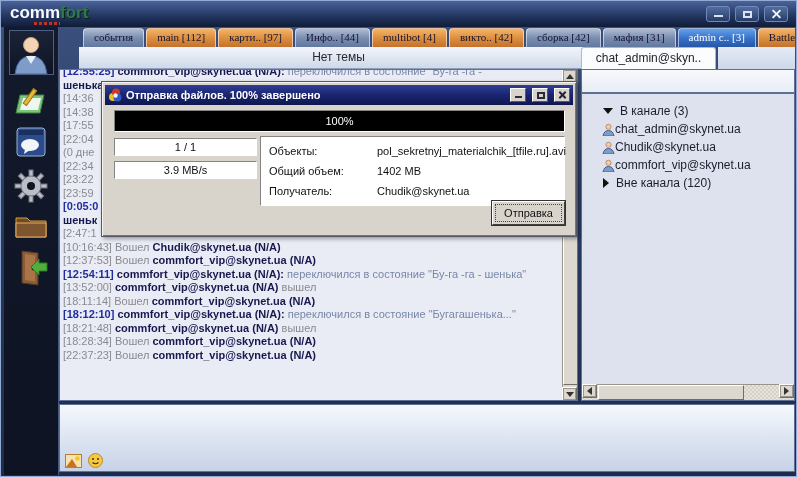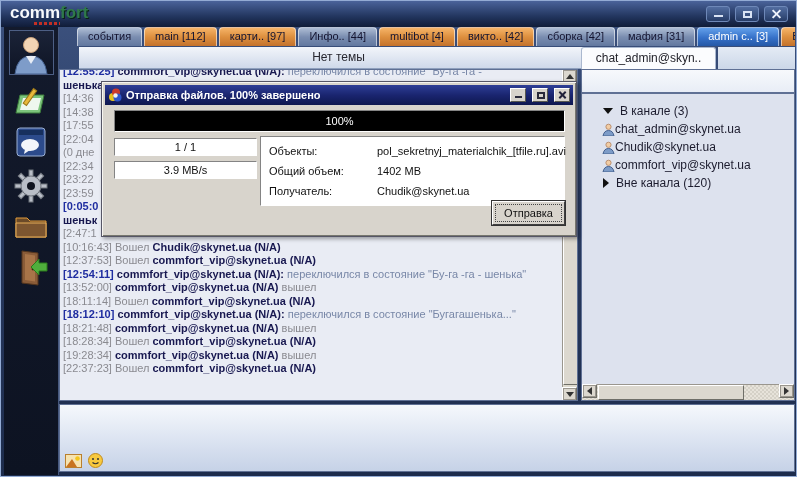--- a/index.html
+++ b/index.html
@@ -30,21 +30,21 @@
   
   .sidebar { position:absolute; left:3px; top:26px; width:55px; height:448px;
     background:linear-gradient(180deg,#131a2c 0%,#0d1322 100%);
     border-right:1px solid #46587e; display:flex; flex-direction:column; align-items:center; }
   .avatar-box { margin-top:3px; width:45px; height:45px; border:1px solid #4d5f85;
     background:linear-gradient(180deg,#1b2338,#0e1424); display:flex; align-items:flex-end; justify-content:center; }
   .side-icon { width:42px; display:flex; justify-content:center; cursor:default; }
 
   
   .tabbar { position:absolute; left:58px; top:26px; width:736px; height:20px;
-    display:flex; align-items:flex-start; gap:2px; padding-left:18px; overflow:hidden; }
+    display:flex; align-items:flex-end; gap:2px; padding-left:24px; overflow:hidden;font-family:Liberation Serif, serif; }
   .tab { flex:0 0 auto; height:19px; line-height:17px; padding:0 10px; font-size:11px;
     border-radius:4px 4px 0 0; border:1px solid rgba(255,255,255,.55); border-bottom:none;
     color:#141430; text-align:center; cursor:default; white-space:nowrap; }
   .tab-orange { background:linear-gradient(180deg,#f6b468 0%,#dd8f3e 50%,#c4722c 100%); }
   .tab-inactive { background:linear-gradient(180deg,#aebdd4 0%,#7a8db0 50%,#62789f 100%); }
   .tab-active { background:linear-gradient(180deg,#63a0ea 0%,#3570c8 55%,#2558a6 100%); color:#ffffff; }
 
   
   .topicbar { position:absolute; left:58px; top:46px; width:519px; height:22px;
     background:linear-gradient(180deg,#f2f5fa 0%,#cfd9ea 100%); border-bottom:1px solid #8fa0bd;
@@ -245,21 +245,20 @@
         <div class="chat-line"><span class="seg-nick">шеньк</span></div>
         <div class="chat-line"><span class="seg-ts">[2:47:1</span></div>
         <div class="chat-line"><span class="seg-ts">[10:16:43]</span><span class="seg-plain"> Вошел </span><span class="seg-nick">Chudik@skynet.ua (N/A)</span></div>
         <div class="chat-line"><span class="seg-ts">[12:37:53]</span><span class="seg-plain"> Вошел </span><span class="seg-nick">commfort_vip@skynet.ua (N/A)</span></div>
         <div class="chat-line"><span class="seg-tsb">[12:54:11]</span><span class="seg-plain"> </span><span class="seg-nick">commfort_vip@skynet.ua (N/A):</span><span class="seg-status"> переключился в состояние "Бу-га -га - шенька"</span></div>
         <div class="chat-line"><span class="seg-ts">[13:52:00]</span><span class="seg-plain"> </span><span class="seg-nick">commfort_vip@skynet.ua (N/A)</span><span class="seg-plain"> вышел</span></div>
         <div class="chat-line"><span class="seg-ts">[18:11:14]</span><span class="seg-plain"> Вошел </span><span class="seg-nick">commfort_vip@skynet.ua (N/A)</span></div>
         <div class="chat-line"><span class="seg-tsb">[18:12:10]</span><span class="seg-plain"> </span><span class="seg-nick">commfort_vip@skynet.ua (N/A):</span><span class="seg-status"> переключился в состояние "Бугагашенька..."</span></div>
         <div class="chat-line"><span class="seg-ts">[18:21:48]</span><span class="seg-plain"> </span><span class="seg-nick">commfort_vip@skynet.ua (N/A)</span><span class="seg-plain"> вышел</span></div>
         <div class="chat-line"><span class="seg-ts">[18:28:34]</span><span class="seg-plain"> Вошел </span><span class="seg-nick">commfort_vip@skynet.ua (N/A)</span></div>
-        <div class="chat-line"><span class="seg-ts">[19:28:34]</span><span class="seg-plain"> </span><span class="seg-nick">commfort_vip@skynet.ua (N/A)</span><span class="seg-plain"> вышел</span></div>
         <div class="chat-line"><span class="seg-ts">[22:37:23]</span><span class="seg-plain"> Вошел </span><span class="seg-nick">commfort_vip@skynet.ua (N/A)</span></div>
       </div>
     <div class="vscroll">
       <div class="sbtn" style="top:-1px;left:-1px">
           <span class="tri-up"></span>
         </div>
       <div class="vthumb"></div>
       <div class="sbtn" style="bottom:-1px;left:-1px">
           <span class="tri-downk"></span>
         </div>

